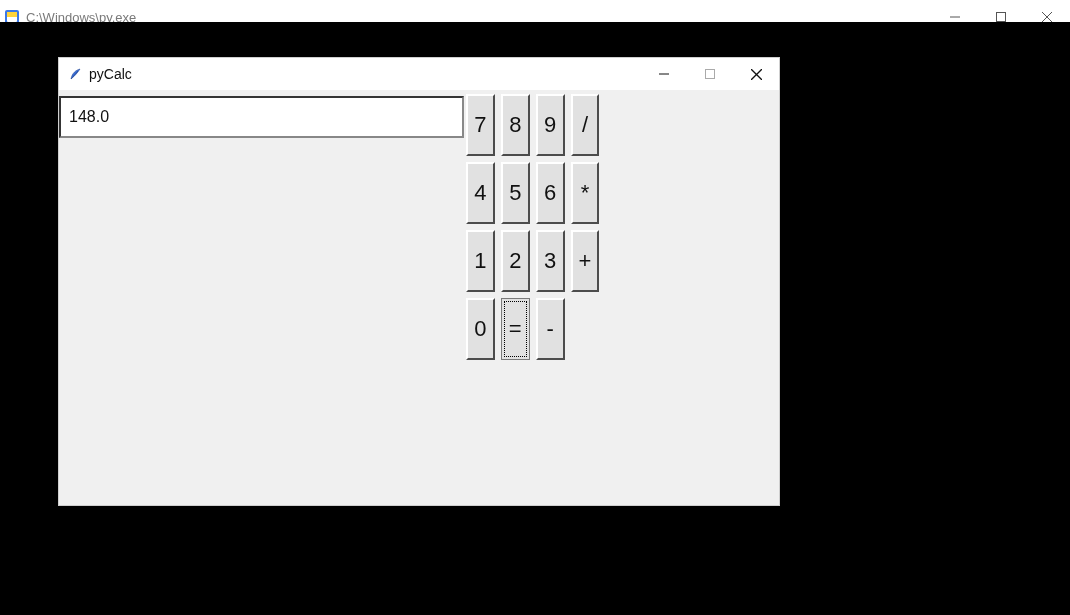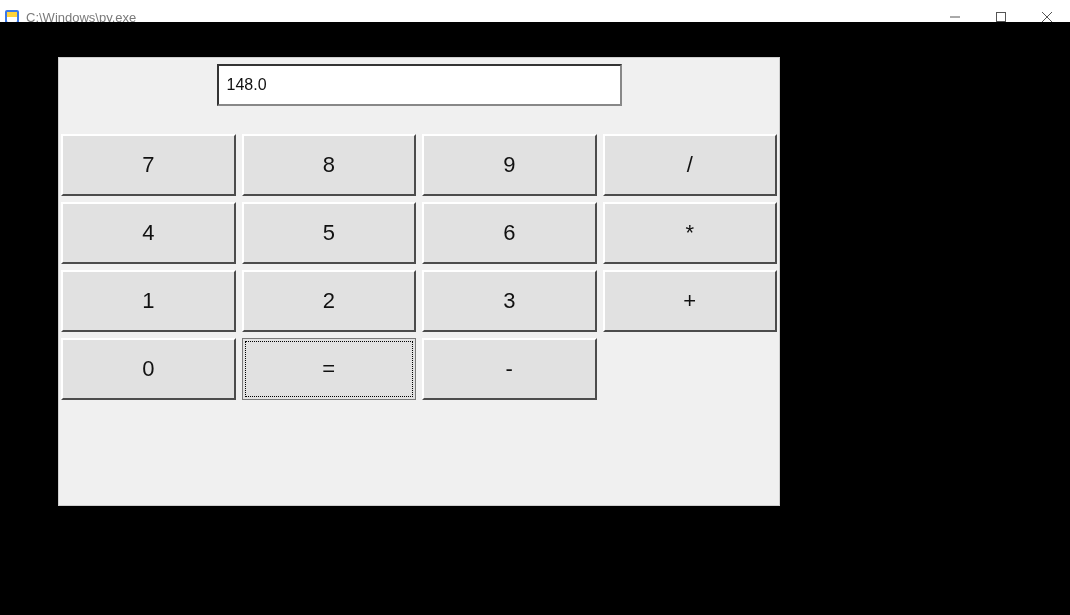--- a/index.html
+++ b/index.html
@@ -72,22 +72,21 @@
   .inner-titlebar .spacer { flex: 1; }
   .inner-btn {
     width: 46px; height: 32px;
     display: flex; align-items: center; justify-content: center;
   }
   .inner-btn svg { stroke: #111; }
   .inner-body {
     flex: 1;
     background: #f0f0f0;
     display: flex;
-    flex-direction: column;
-    gap: 24px;
+    flex-direction: row;
   }
   .display-row {
     height: 48px;
     display: flex;
     align-items: stretch;
     justify-content: center;
     padding: 6px 0 0 0;
   }
   .display-entry {
     width: 405px;
@@ -154,20 +153,46 @@
     <svg width="10" height="10" viewBox="0 0 10 10">
         <line x1="0" y1="0" x2="10" y2="10" stroke-width="1"></line>
         <line x1="10" y1="0" x2="0" y2="10" stroke-width="1"></line>
       </svg>
   </div>
 </div>
 
 <div class="black-area">
 
   <div class="inner-window">
+    <div class="inner-titlebar">
+      <span class="feather-icon">
+        <svg width="14" height="14" viewBox="0 0 14 14">
+          <path d="M3 12 C4 6, 8 3, 12 2 C10 5, 7 9, 3 12 Z" fill="#3a6fd8" stroke="#1d3f8b" stroke-width="0.5"></path>
+          <line x1="3" y1="12" x2="10" y2="4" stroke="#1d3f8b" stroke-width="0.6"></line>
+        </svg>
+      </span>
+      <span>pyCalc</span>
+      <span class="spacer"></span>
+      <div class="inner-btn">
+        <svg width="10" height="10" viewBox="0 0 10 10">
+            <line x1="0" y1="5" x2="10" y2="5" stroke-width="1"></line>
+          </svg>
+      </div>
+      <div class="inner-btn">
+        <svg width="10" height="10" viewBox="0 0 10 10">
+            <rect x="0.5" y="0.5" width="9" height="9" fill="none" stroke="#aaa" stroke-width="1"></rect>
+          </svg>
+      </div>
+      <div class="inner-btn">
+        <svg width="11" height="11" viewBox="0 0 10 10">
+            <line x1="0" y1="0" x2="10" y2="10" stroke-width="1.2"></line>
+            <line x1="10" y1="0" x2="0" y2="10" stroke-width="1.2"></line>
+          </svg>
+      </div>
+    </div>
 
     <div class="inner-body">
       <div class="display-row">
         <input class="display-entry" type="text" value="148.0" style="">
       </div>
 
       <div class="button-grid">
         <button class="calc-btn">7</button>
         <button class="calc-btn">8</button>
         <button class="calc-btn">9</button>

